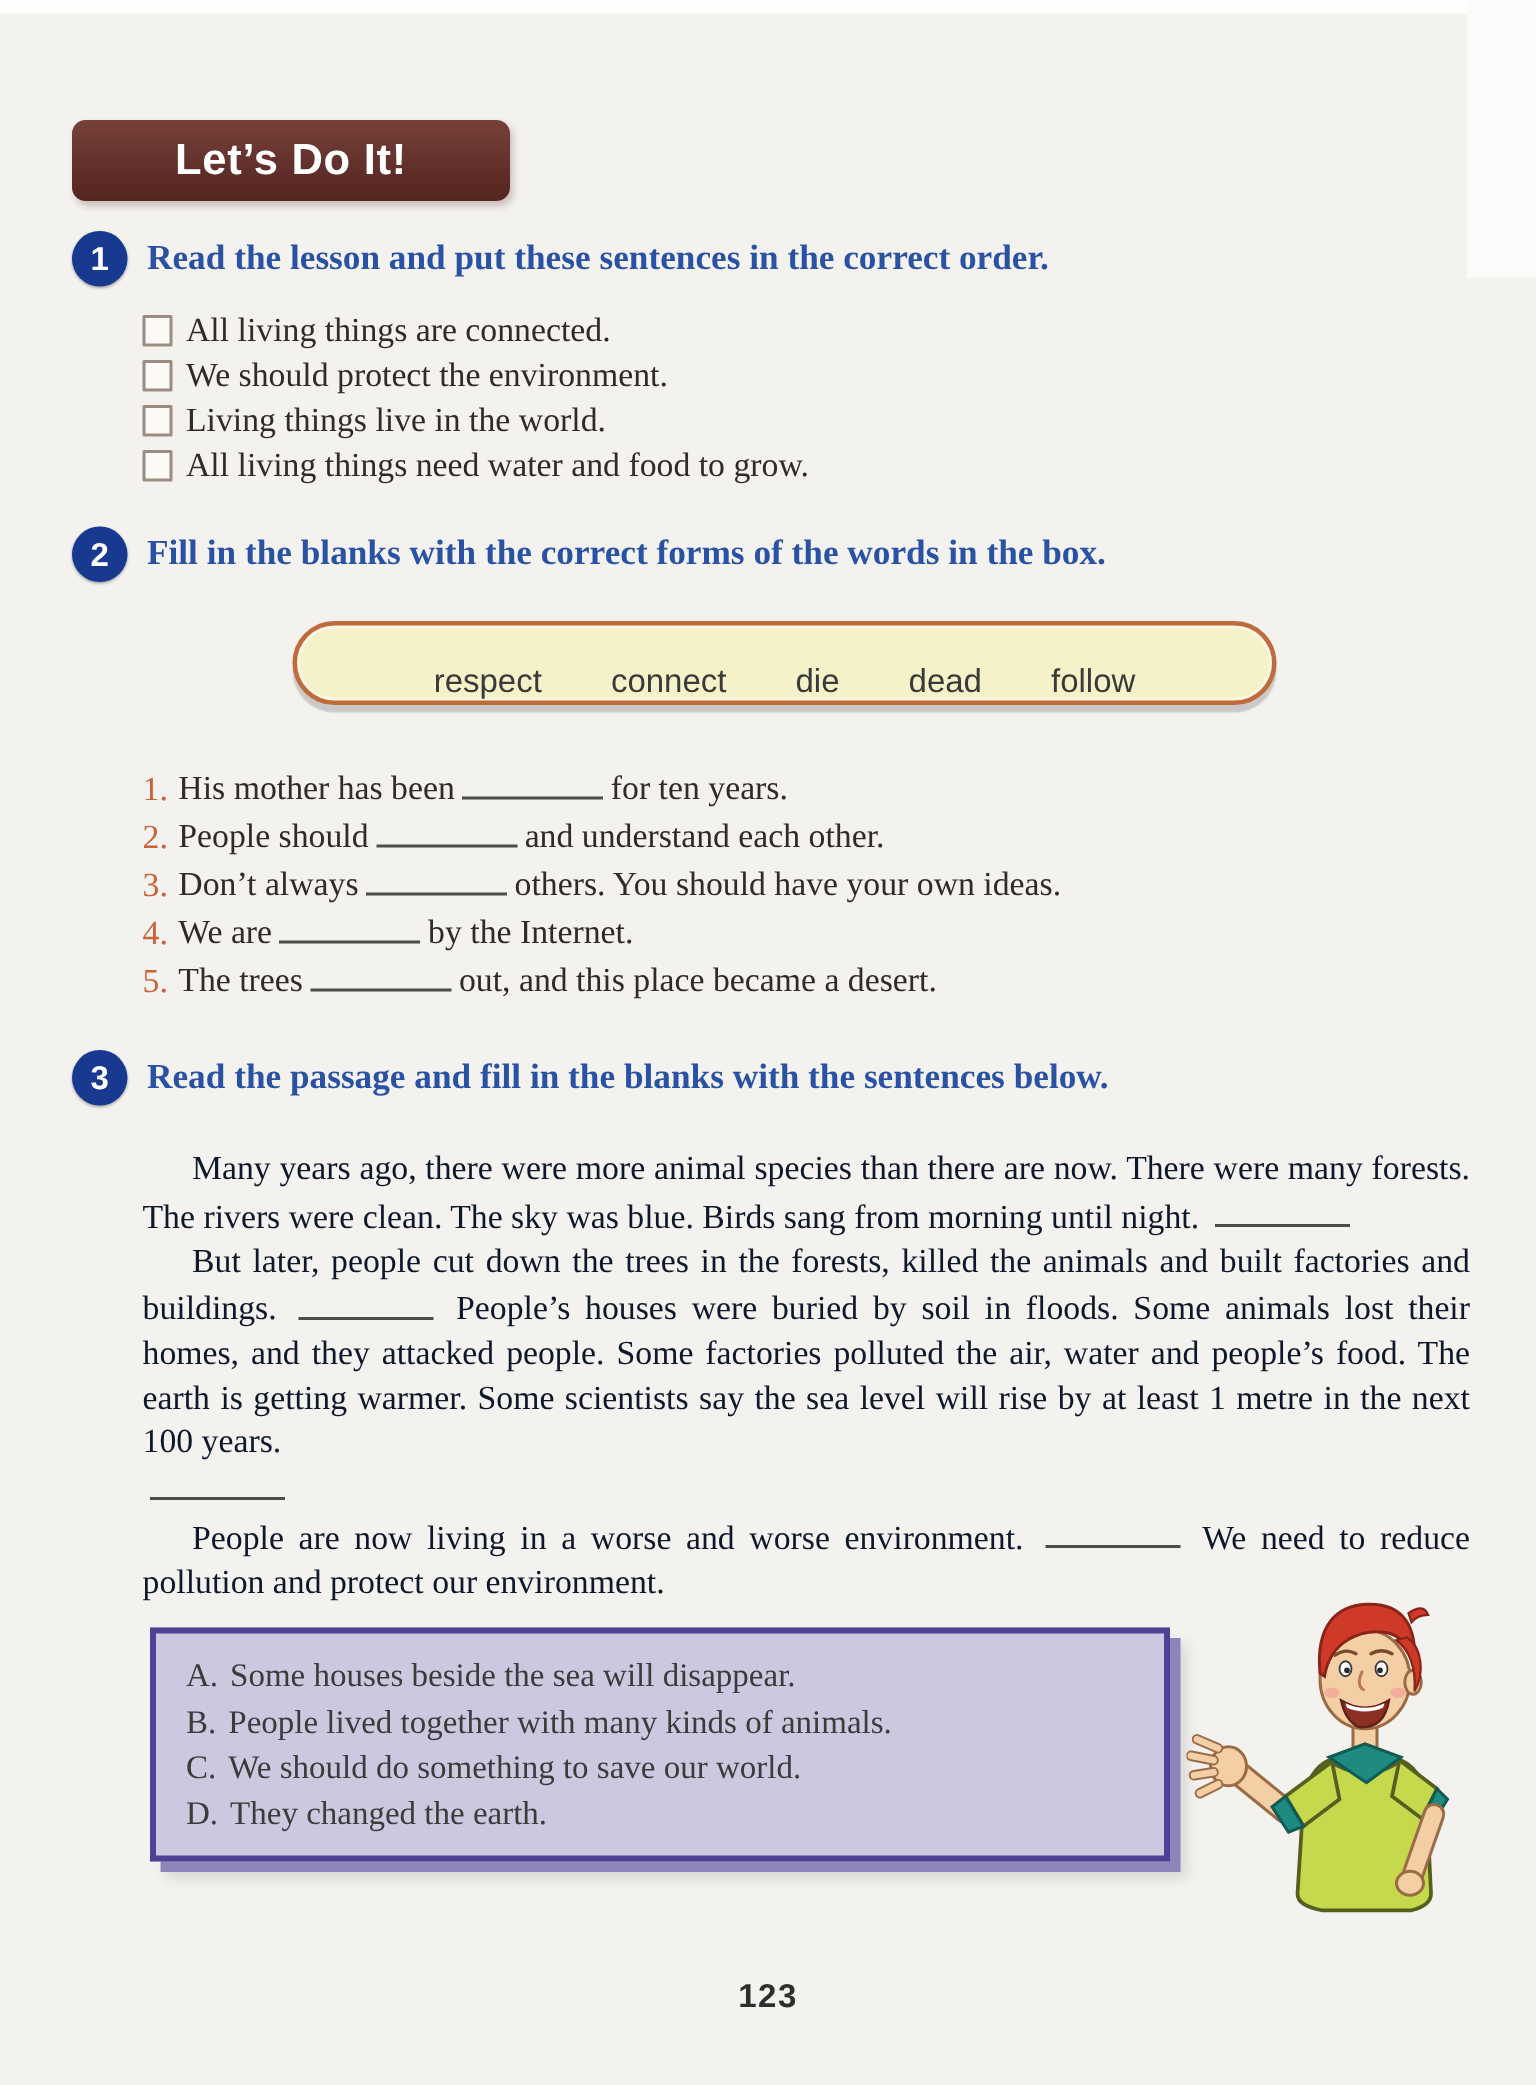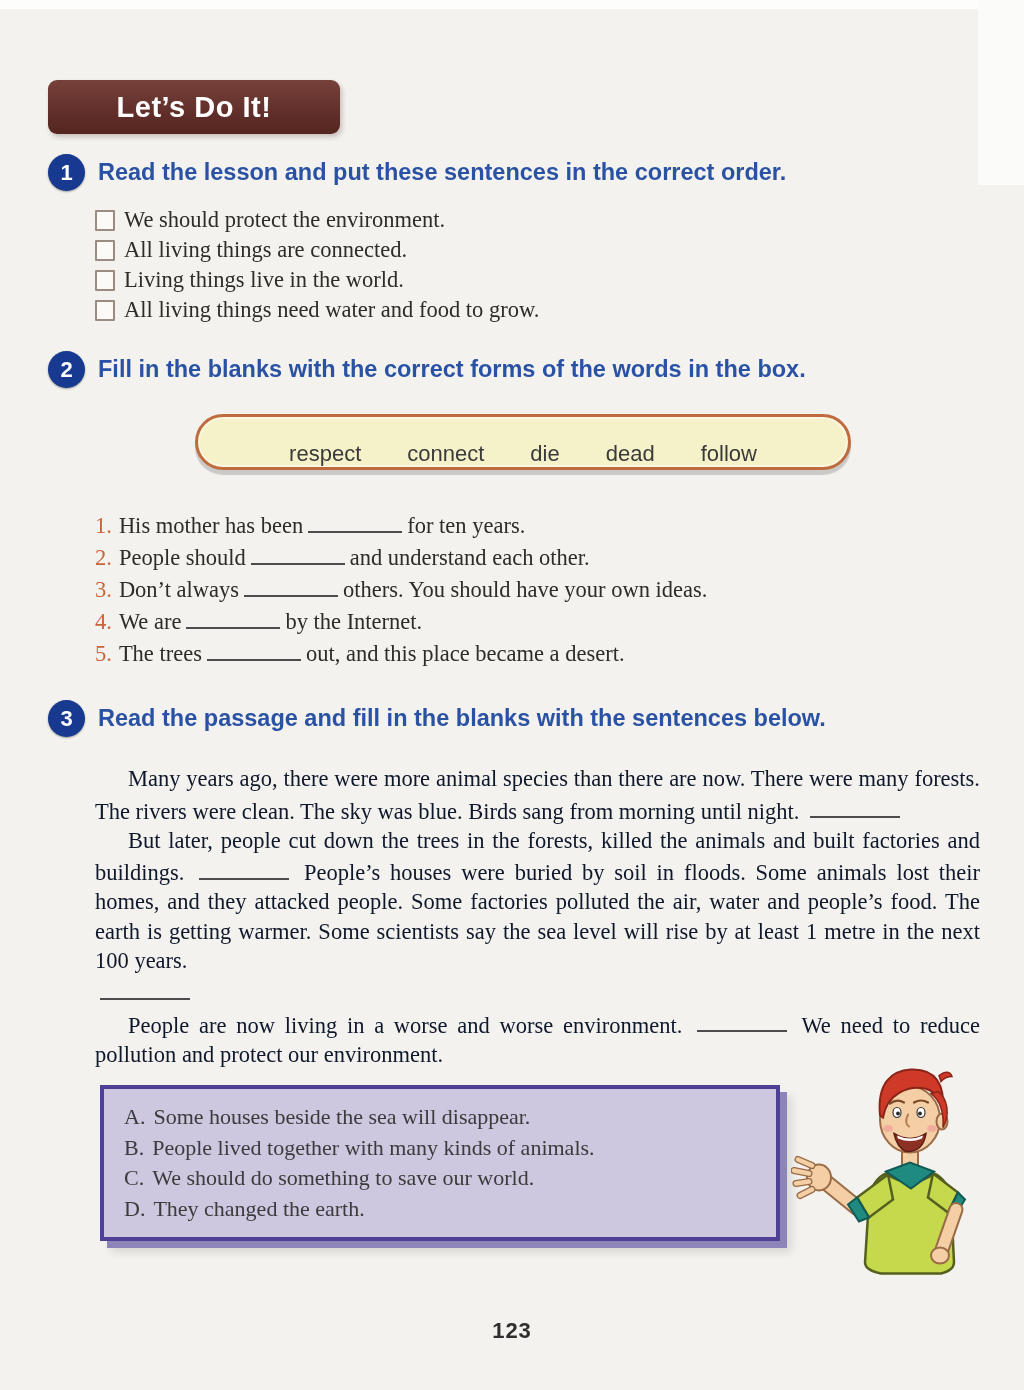--- a/index.html
+++ b/index.html
@@ -24,21 +24,21 @@
 
   .ex-header { display:flex; align-items:flex-start; gap:13px; margin-left:48px; margin-right:40px; }
   .badge {
     flex:0 0 auto; width:37px; height:37px; border-radius:50%;
     background:var(--badge-blue,#17398f); color:#fff;
     font-family:"Liberation Sans",sans-serif; font-weight:bold; font-size:22px;
     display:flex; align-items:center; justify-content:center;
     box-shadow:0 1px 2px rgba(0,0,0,.35);
   }
   .ex-title {
-    font-family:Liberation Sans, sans-serif; font-weight:bold; font-size:23.5px;
+    font-family:Liberation Serif, serif; font-weight:bold; font-size:23.5px;
     color:var(--heading-blue,#2a52a4); line-height:37px;
   }
   .hdr1 { margin-top:20px; }
   .hdr2 { margin-top:26px; }
   .hdr3 { margin-top:32px; }
 
   .checklist { margin:14px 0 0 95px; font-size:22.5px; color:#2f2b28; }
   .check-row { display:flex; align-items:center; height:30px; }
   .checkbox {
     flex:0 0 auto; width:16px; height:17px; border:2px solid #9b8b81;
@@ -102,25 +102,25 @@
   </div>
 
   <div class="ex-header hdr1">
     <div class="badge">1</div>
     <div class="ex-title">Read the lesson and put these sentences in the correct order.</div>
   </div>
 
   <div class="checklist">
       <div class="check-row">
         <span class="checkbox"></span>
+        <span class="check-label">All living things are connected.</span>
+      </div>
+      <div class="check-row">
+        <span class="checkbox"></span>
         <span class="check-label">We should protect the environment.</span>
-      </div>
-      <div class="check-row">
-        <span class="checkbox"></span>
-        <span class="check-label">All living things are connected.</span>
       </div>
       <div class="check-row">
         <span class="checkbox"></span>
         <span class="check-label">Living things live in the world.</span>
       </div>
       <div class="check-row">
         <span class="checkbox"></span>
         <span class="check-label">All living things need water and food to grow.</span>
       </div>
     </div>

